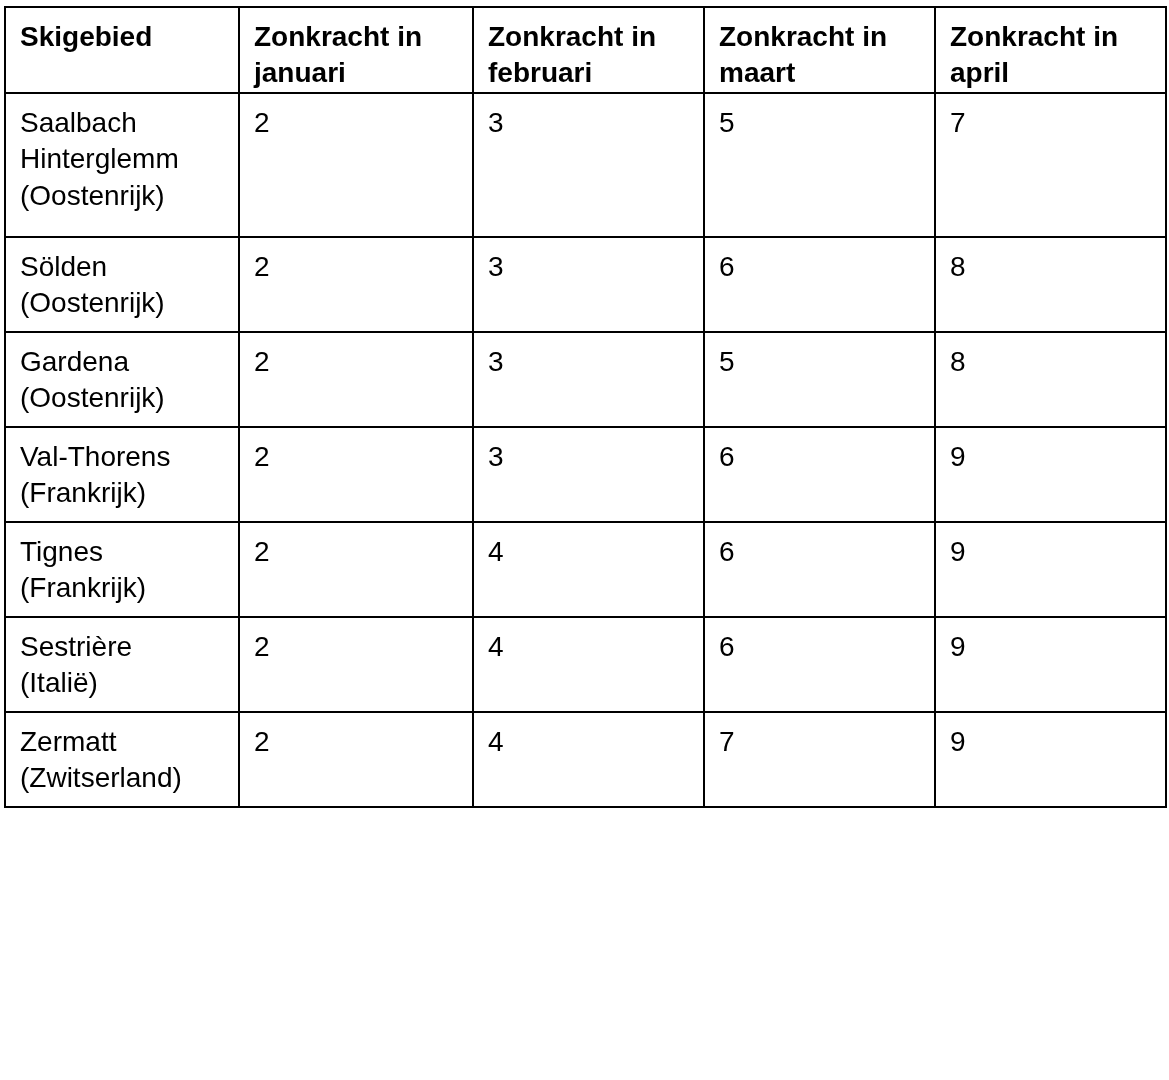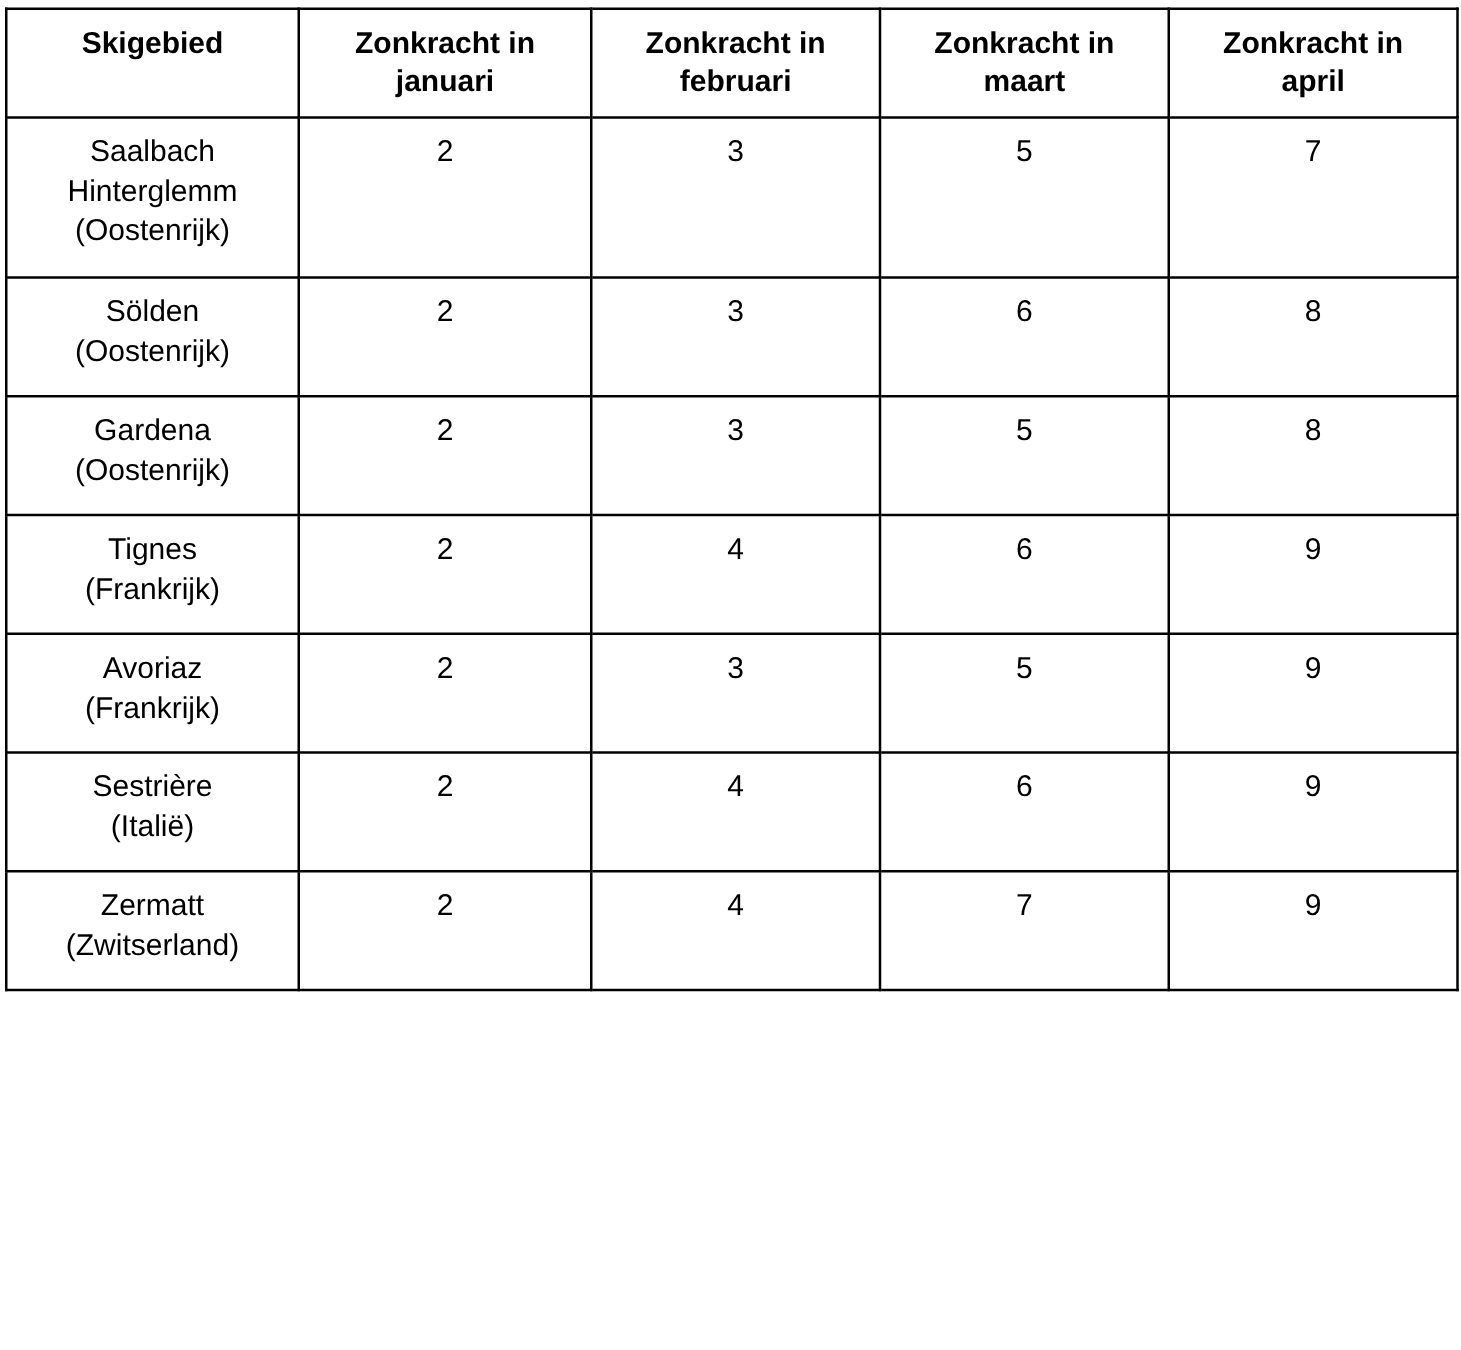--- a/index.html
+++ b/index.html
@@ -28,42 +28,42 @@
   table.data-table col.c0 { width: 234px; }
   table.data-table col.c1 { width: 234px; }
   table.data-table col.c2 { width: 231px; }
   table.data-table col.c3 { width: 231px; }
   table.data-table col.c4 { width: 231px; }
 
   table.data-table th,
   table.data-table td {
     border: 2px solid #000000;
     vertical-align: top;
-    text-align: center;
-    padding: 11px 14px 12px 14px;
-    font-size: 24px;
+    text-align: left;
+    padding: 11px 14px 0 14px;
+    font-size: 28px;
     line-height: 1.3;
     word-wrap: break-word;
   }
   table.data-table th {
     font-weight: bold;
     height: 72px;
     box-sizing: border-box;
   }
   table.data-table td {
     font-weight: normal;
   }
   table.data-table tbody tr td:first-child {
     white-space: pre-line;
   }
   table.data-table tbody tr {
     height: 95px;
   }
   table.data-table tbody tr:first-child {
-    height: 128px;
+    height: 144px;
   }
 </style>
 </head>
 <body>
 
 <div class="table-wrap">
   <table class="data-table">
     <colgroup>
       <col class="c0">
         <col class="c1">
@@ -99,33 +99,33 @@
       </tr>
       <tr>
         <td>Gardena
 (Oostenrijk)</td>
         <td>2</td>
         <td>3</td>
         <td>5</td>
         <td>8</td>
       </tr>
       <tr>
+        <td>Val-Thorens
+(Frankrijk)</td>
+        <td>2</td>
+        <td>3</td>
+        <td>6</td>
+        <td>9</td>
+      </tr>
+      <tr>
         <td>Tignes
 (Frankrijk)</td>
         <td>2</td>
         <td>4</td>
         <td>6</td>
-        <td>9</td>
-      </tr>
-      <tr>
-        <td>Avoriaz
-(Frankrijk)</td>
-        <td>2</td>
-        <td>3</td>
-        <td>5</td>
         <td>9</td>
       </tr>
       <tr>
         <td>Sestrière
 (Italië)</td>
         <td>2</td>
         <td>4</td>
         <td>6</td>
         <td>9</td>
       </tr>

